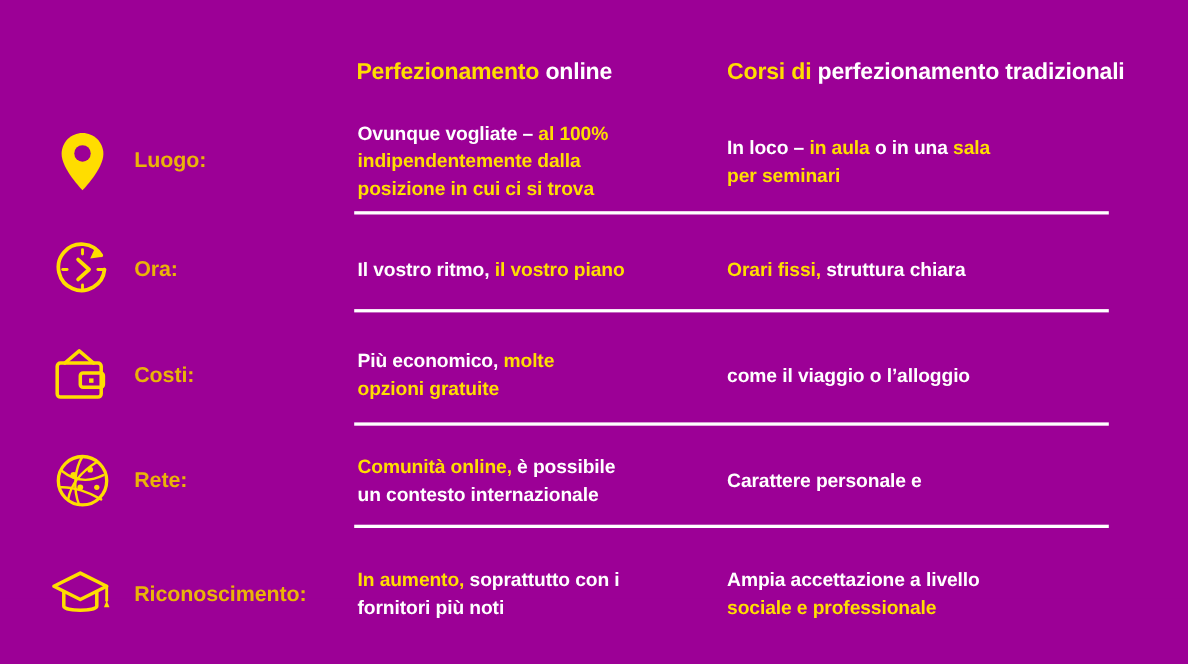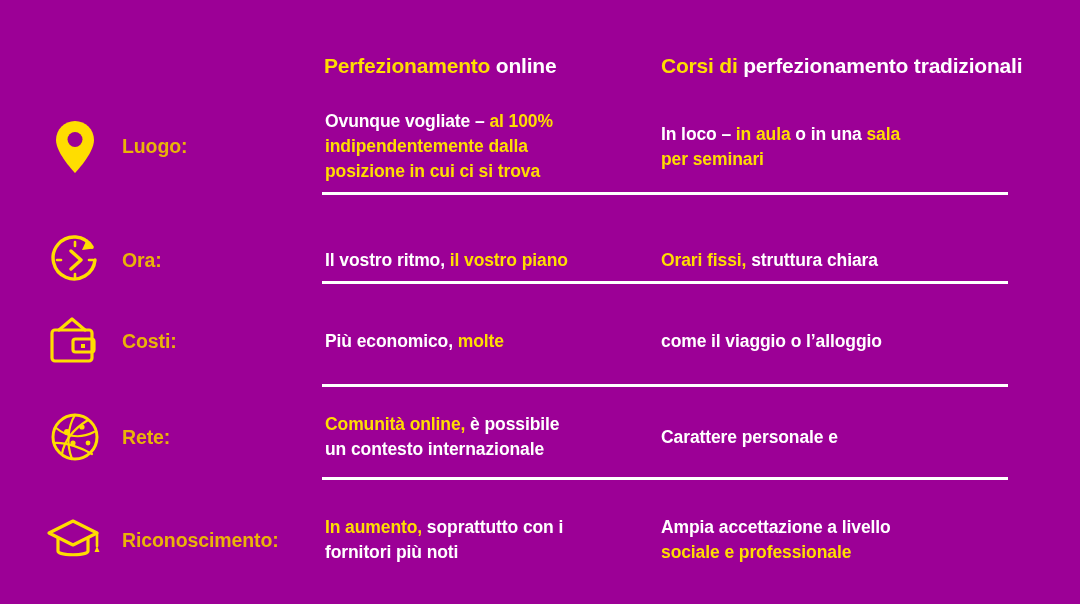--- a/index.html
+++ b/index.html
@@ -40,21 +40,21 @@
   .col-head.c2 { left: 661px; }
   .hl { color: #FFDD00; }
 
   
   .row {
     position: absolute;
     left: 0;
     width: 1080px;
   }
   .row-1 { top: 100px; height: 93px; }
-  .row-2 { top: 220px; height: 80px; }
+  .row-2 { top: 205px; height: 80px; }
   .row-3 { top: 295px; height: 92px; }
   .row-4 { top: 397px; height: 80px; }
   .row-5 { top: 495px; height: 90px; }
 
   .label-cell {
     position: absolute;
     left: 46px;
     top: 0;
     height: 100%;
     display: flex;
@@ -173,20 +173,21 @@
           <path d="M12 15 L25 4 L38 15" fill="none" stroke="#FFDD00" stroke-width="3.2" stroke-linejoin="round" stroke-linecap="round"></path>
           <rect x="5" y="15" width="40" height="31" rx="3" fill="none" stroke="#FFDD00" stroke-width="3.2"></rect>
           <rect x="26" y="24" width="21" height="13" rx="2.5" fill="none" stroke="#FFDD00" stroke-width="3.2"></rect>
           <rect x="34" y="29" width="4" height="4" fill="#FFDD00"></rect>
         </svg>
       </span>
       <span class="row-label">Costi:</span>
     </div>
     <div class="cell c1">
       <p><span>Più economico, </span><span class="hl">molte</span></p>
+      <p><span class="hl">opzioni gratuite</span></p>
     </div>
     <div class="cell c2">
       <p><span>come il viaggio o l’alloggio</span></p>
     </div>
   </div>
   <div class="divider d3"></div>
 
   <div class="row row-4">
     <div class="label-cell">
       <span class="icon-box">

